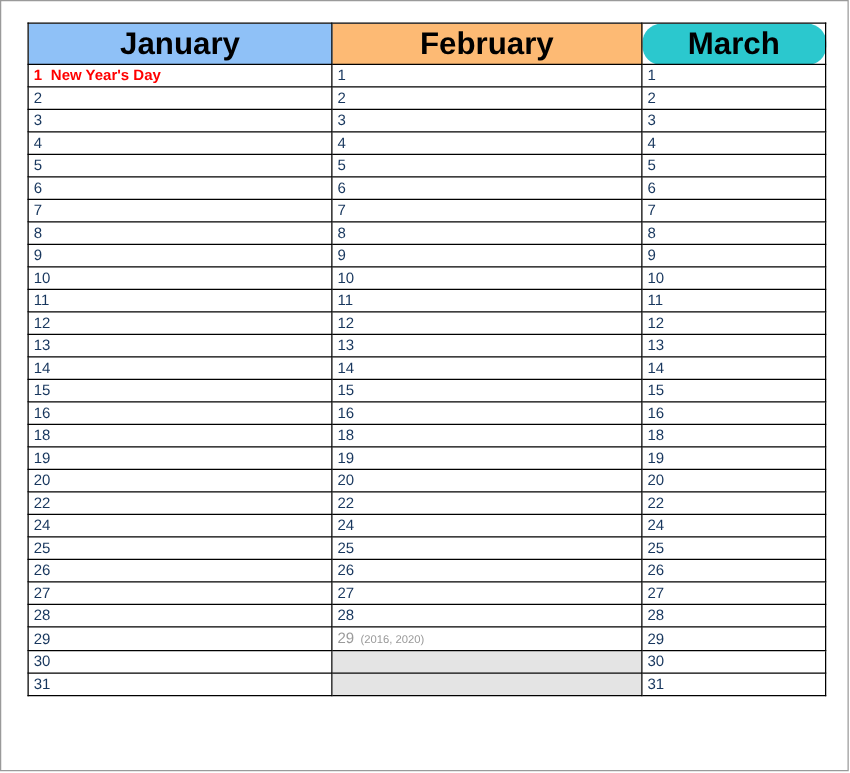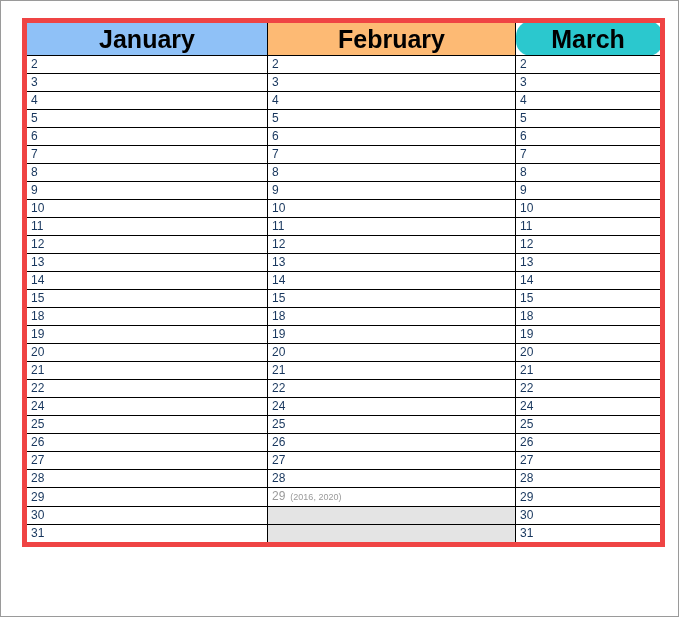--- a/index.html
+++ b/index.html
@@ -29,21 +29,21 @@
     position: absolute;
     left: 21px;
     top: 17px;
     width: 638px;
     height: 575px;
   }
   table.calendar {
     border-collapse: collapse;
     table-layout: fixed;
     width: 638px;
-    border: 5px solid #ef4444;
+    border: 1px solid #ef4444;
   }
   table.calendar col.c-jan { width: 243px; }
   table.calendar col.c-feb { width: 248px; }
   table.calendar col.c-mar { width: 147px; }
 
   thead th {
     height: 32px;
     padding: 0;
     margin: 0;
     border: 1px solid #000000;
@@ -122,20 +122,25 @@
       </colgroup>
       <thead>
         <tr>
           <th class="hdr-jan">January</th>
           <th class="hdr-feb">February</th>
           <th class="hdr-mar">March</th>
         </tr>
       </thead>
       <tbody id="calendar-body">
           <tr>
+            <td class="holiday"><span class="daynum">1</span><span class="event">New Year's Day</span></td>
+            <td><span class="daynum">1</span></td>
+            <td><span class="daynum">1</span></td>
+          </tr>
+          <tr>
             <td><span class="daynum">2</span></td>
             <td><span class="daynum">2</span></td>
             <td><span class="daynum">2</span></td>
           </tr>
           <tr>
             <td><span class="daynum">3</span></td>
             <td><span class="daynum">3</span></td>
             <td><span class="daynum">3</span></td>
           </tr>
           <tr>
@@ -192,38 +197,38 @@
             <td><span class="daynum">14</span></td>
             <td><span class="daynum">14</span></td>
             <td><span class="daynum">14</span></td>
           </tr>
           <tr>
             <td><span class="daynum">15</span></td>
             <td><span class="daynum">15</span></td>
             <td><span class="daynum">15</span></td>
           </tr>
           <tr>
+            <td><span class="daynum">16</span></td>
+            <td><span class="daynum">16</span></td>
+            <td><span class="daynum">16</span></td>
+          </tr>
+          <tr>
             <td><span class="daynum">18</span></td>
             <td><span class="daynum">18</span></td>
             <td><span class="daynum">18</span></td>
           </tr>
           <tr>
             <td><span class="daynum">19</span></td>
             <td><span class="daynum">19</span></td>
             <td><span class="daynum">19</span></td>
           </tr>
           <tr>
             <td><span class="daynum">20</span></td>
             <td><span class="daynum">20</span></td>
             <td><span class="daynum">20</span></td>
-          </tr>
-          <tr>
-            <td><span class="daynum">21</span></td>
-            <td><span class="daynum">21</span></td>
-            <td><span class="daynum">21</span></td>
           </tr>
           <tr>
             <td><span class="daynum">22</span></td>
             <td><span class="daynum">22</span></td>
             <td><span class="daynum">22</span></td>
           </tr>
           <tr>
             <td><span class="daynum">24</span></td>
             <td><span class="daynum">24</span></td>
             <td><span class="daynum">24</span></td>

